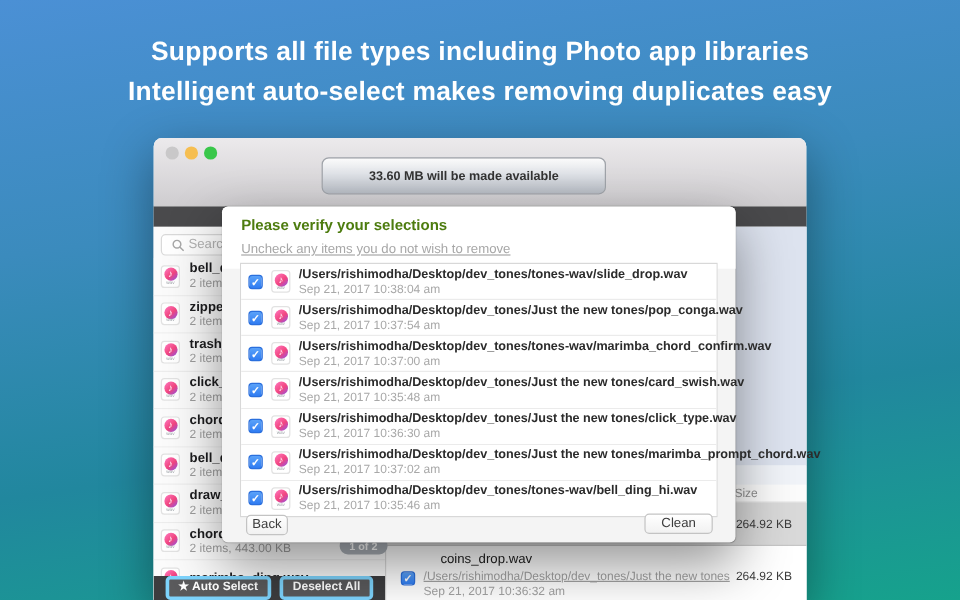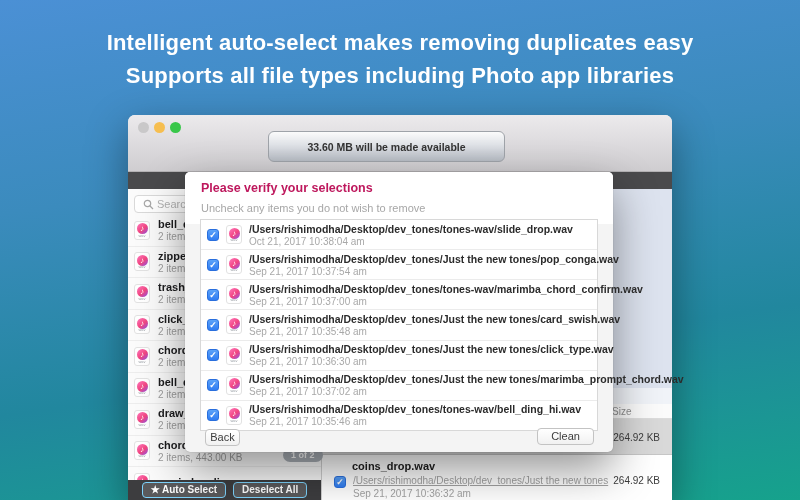--- a/index.html
+++ b/index.html
@@ -37,21 +37,21 @@
                  display:flex; align-items:center; padding-left:22px; gap:4px; }
   .searchfield .ph { font-size:11px; color:#b3b3b3; }
   .sicon { position:absolute; margin-left:-14px; width:11px; height:11px; }
   .sgroups { margin-top:1px; }
   .sgroup { height:31.5px; display:flex; align-items:center; gap:8px;
             padding-left:6px; border-bottom:1px solid #ededed; background:#fbfbfb; }
   .sgname { font-size:11px; font-weight:700; color:#1d1d1f; white-space:nowrap; }
   .sgmeta { font-size:10px; color:#9d9d9d; margin-top:1px; white-space:nowrap; }
   .sfooter { position:absolute; left:0; bottom:0; width:193px; height:20px; background:#3d3d3f;
              display:flex; align-items:center; justify-content:center; gap:7px; z-index:4; }
-  .sbtn { background:#5a5a5c; border:1px solid #7dd3fc; border-radius:4px; color:#fff;
+  .sbtn { background:#5a5a5c; border:3px solid #7dd3fc; border-radius:4px; color:#fff;
           font-size:10px; font-weight:700; padding:1px 8px; line-height:12px; cursor:default; }
 
   
   .fic { position:relative; width:16px; height:19px; background:#fff; border:1px solid #e2e2e2;
          border-radius:3px; flex:0 0 auto; }
   .fic-c { position:absolute; left:1.5px; top:1.5px; width:11px; height:11px; border-radius:50%;
            background:linear-gradient(140deg,#ff7ac1 0%,#f2457f 55%,#8e54e9 100%); }
   .fic-c::after { content:"♪"; position:absolute; left:0; top:0; width:11px; height:11px;
                   color:#fff; font-size:8px; line-height:11px; text-align:center; }
   .fic-l { position:absolute; bottom:0; left:0; width:100%; text-align:center;
@@ -68,56 +68,56 @@
   .main { position:absolute; left:193px; top:74px; right:0; bottom:0; background:#fff;
           border-left:1px solid #d0d0d0; }
   .bluepanel { height:199px; background:#dde3ef; }
   .stripe { height:16px; background:#f0f3f8; }
   .thead { position:relative; height:15px; background:#fbfbfb; border-bottom:1px solid #dcdcdc; }
   .size-h { position:absolute; left:290px; top:2px; font-size:10px; color:#8e8e8e; }
   .mrow-sel { position:relative; height:36px; background:#d9d9d9; border-bottom:1px solid #c6c6c6; }
   .mrow-sel .size-val { position:absolute; right:12px; top:13px; font-size:10px; color:#3c3c3c; }
   .mrow-file { position:relative; height:46px; background:#fff; }
   .mf-cb { position:absolute; left:12px; top:21px; }
-  .mf-title { position:absolute; left:30px; top:5px; font-size:11px; font-weight:700; color:#222; }
+  .mf-title { position:absolute; left:45px; top:5px; font-size:11px; font-weight:400; color:#222; }
   .mf-path  { position:absolute; left:31px; top:20px; font-size:10px; color:#a2a2a2;text-decoration:underline; }
   .mf-date  { position:absolute; left:31px; top:33px; font-size:10px; color:#a2a2a2; }
   .mf-size  { position:absolute; right:12px; top:20px; font-size:10px; color:#3c3c3c; }
 
   .badge { position:absolute; left:283px; top:448px; z-index:5; background:#a9afb6; color:#fff;
            font-size:9px; font-weight:700; padding:2px 8px; border-radius:9px; }
 
   
   .dialog { position:absolute; left:185px; top:172px; width:428px; height:280px; z-index:10;
             background:#f4f4f4; border-radius:5px;
             box-shadow:0 18px 45px rgba(0,0,0,.42), 0 0 1px rgba(0,0,0,.35); }
   .dlg-header { background:#fff; border-radius:5px 5px 0 0; padding:9px 16px 10px 16px; }
-  .dlg-title { font-size:12.5px; font-weight:700; color:#be185d; }
-  .dlg-sub { font-size:11px; color:#a7a7a7; margin-top:7px; }
+  .dlg-title { font-size:12.5px; font-weight:700; color:#4d7c0f; }
+  .dlg-sub { font-size:11px; color:#a7a7a7; margin-top:7px;text-decoration:underline; }
   .dlg-list { position:absolute; left:15px; top:47px; width:398px; height:212px;
               background:#fff; border:1px solid #d8d8d8; display:flex; flex-direction:column; }
   .drow { flex:1; display:flex; align-items:center; gap:7px; padding-left:6px;
           border-bottom:1px solid #ebebeb; background:#fff; }
   .drow:last-child { border-bottom:none; }
   .dpath { font-size:10.5px; font-weight:700; color:#2b2b2b; white-space:nowrap; }
   .ddate { font-size:10px; color:#a8a8a8; margin-top:1px; }
   .btn { position:absolute; height:17px; background:linear-gradient(#fff,#f1f1f1);
          border:1px solid #c3c3c3; border-radius:4px; font-size:11px; color:#3c3c3c;
          line-height:15px; text-align:center; cursor:default; }
   .btn-back  { left:20px; top:257px; width:35px; }
   .btn-clean { right:19px; top:256px; width:57px; }
 </style>
 </head>
 <body>
 
 <div class="stage">
 
   <div class="hero">
+    <div>Supports all file types including Photo app libraries</div>
     <div>Intelligent auto-select makes removing duplicates easy</div>
-    <div>Supports all file types including Photo app libraries</div>
   </div>
 
   <div class="window">
 
     <div class="win-header">
       <div class="lights">
         <span class="light l-close"></span>
         <span class="light l-min"></span>
         <span class="light l-zoom"></span>
       </div>
@@ -263,21 +263,21 @@
     </div>
     <div class="dlg-list">
       <div class="drow">
         <span class="cb"></span>
         <span class="fic">
             <span class="fic-c"></span>
             <span class="fic-l"></span>
           </span>
         <div>
             <div class="dpath">/Users/rishimodha/Desktop/dev_tones/tones-wav/slide_drop.wav</div>
-             <div class="ddate">Oct 21, 2017 10:38:04 am</div>
+             <div class="ddate">Sep 21, 2017 10:38:04 am</div>
           </div>
       </div>
       <div class="drow">
         <span class="cb"></span>
         <span class="fic">
             <span class="fic-c"></span>
             <span class="fic-l"></span>
           </span>
         <div>
             <div class="dpath">/Users/rishimodha/Desktop/dev_tones/Just the new tones/pop_conga.wav</div>

